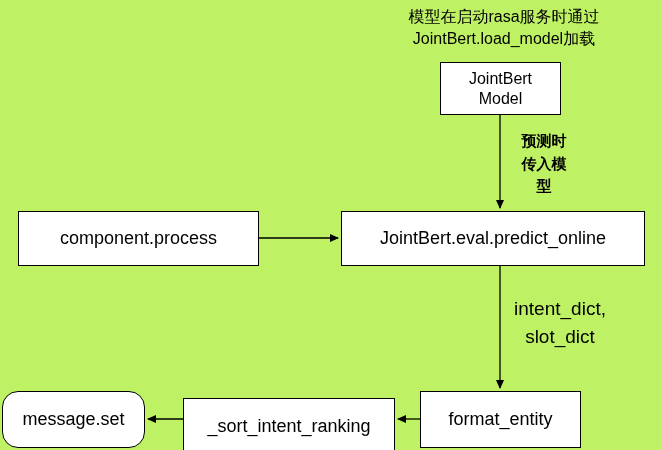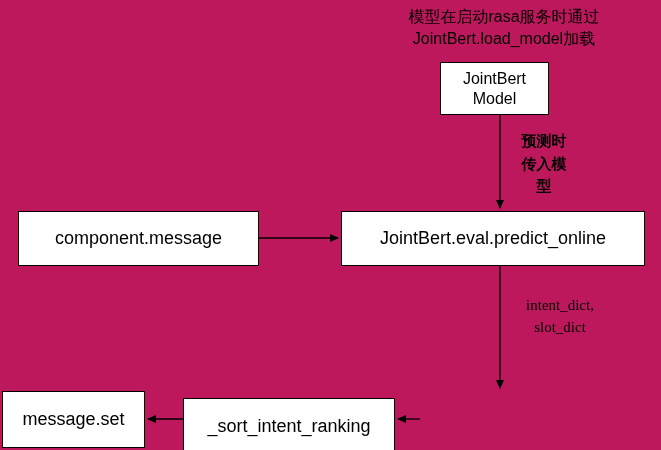--- a/index.html
+++ b/index.html
@@ -5,21 +5,21 @@
   html, body {
     margin: 0;
     padding: 0;
     background: #ffffff;
     font-family: "Liberation Sans", "DejaVu Sans", sans-serif;
   }
   .canvas {
     position: relative;
     width: 661px;
     height: 450px;
-    background: #be185d;
+    background: #bef264;
     overflow: hidden;
   }
   .node {
     position: absolute;
     box-sizing: border-box;
     border: 1px solid #000000;
     background: #ffffff;
     color: #000000;
     display: flex;
     align-items: center;
@@ -47,28 +47,27 @@
     top: 130px;
     width: 80px;
     font-size: 15px;
     line-height: 1.5;
     font-weight: bold;
   }
   .edge-label-intent {
     left: 500px;
     top: 295px;
     width: 120px;
-    font-size: 15px;
+    font-size: 19px;
     line-height: 1.45;
-    font-family: Liberation Serif, serif;
   }
   .node-jointbert-model {
     left: 440px;
     top: 62px;
-    width: 109px;
+    width: 121px;
     height: 53px;
     font-size: 16px;
   }
   .node-component-process {
     left: 18px;
     top: 211px;
     width: 241px;
     height: 55px;
   }
   .node-predict-online {
@@ -88,20 +87,21 @@
     top: 391px;
     width: 212px;
     height: 57px;
     margin-top: 7px;
   }
   .node-message-set {
     left: 2px;
     top: 391px;
     width: 143px;
     height: 57px;
+    border-radius: 16px;
   }
   svg.edges {
     position: absolute;
     left: 0;
     top: 0;
     width: 661px;
     height: 450px;
     pointer-events: none;
   }
   svg.edges line {
@@ -135,25 +135,26 @@
   <div class="note top-note">模型在启动rasa服务时通过
 JointBert.load_model加载</div>
 
   <div class="node node-jointbert-model">JointBert
 Model</div>
 
   <div class="note edge-label-predict">预测时
 传入模
 型</div>
 
-  <div class="node node-component-process">component.message</div>
+  <div class="node node-component-process">component.process</div>
 
   <div class="node node-predict-online">JointBert.eval.predict_online</div>
 
   <div class="note edge-label-intent">intent_dict,
 slot_dict</div>
 
+  <div class="node node-format-entity">format_entity</div>
 
   <div class="node node-sort-intent">_sort_intent_ranking</div>
 
   <div class="node node-message-set">message.set</div>
 
 </div>
 
 </body></html>

